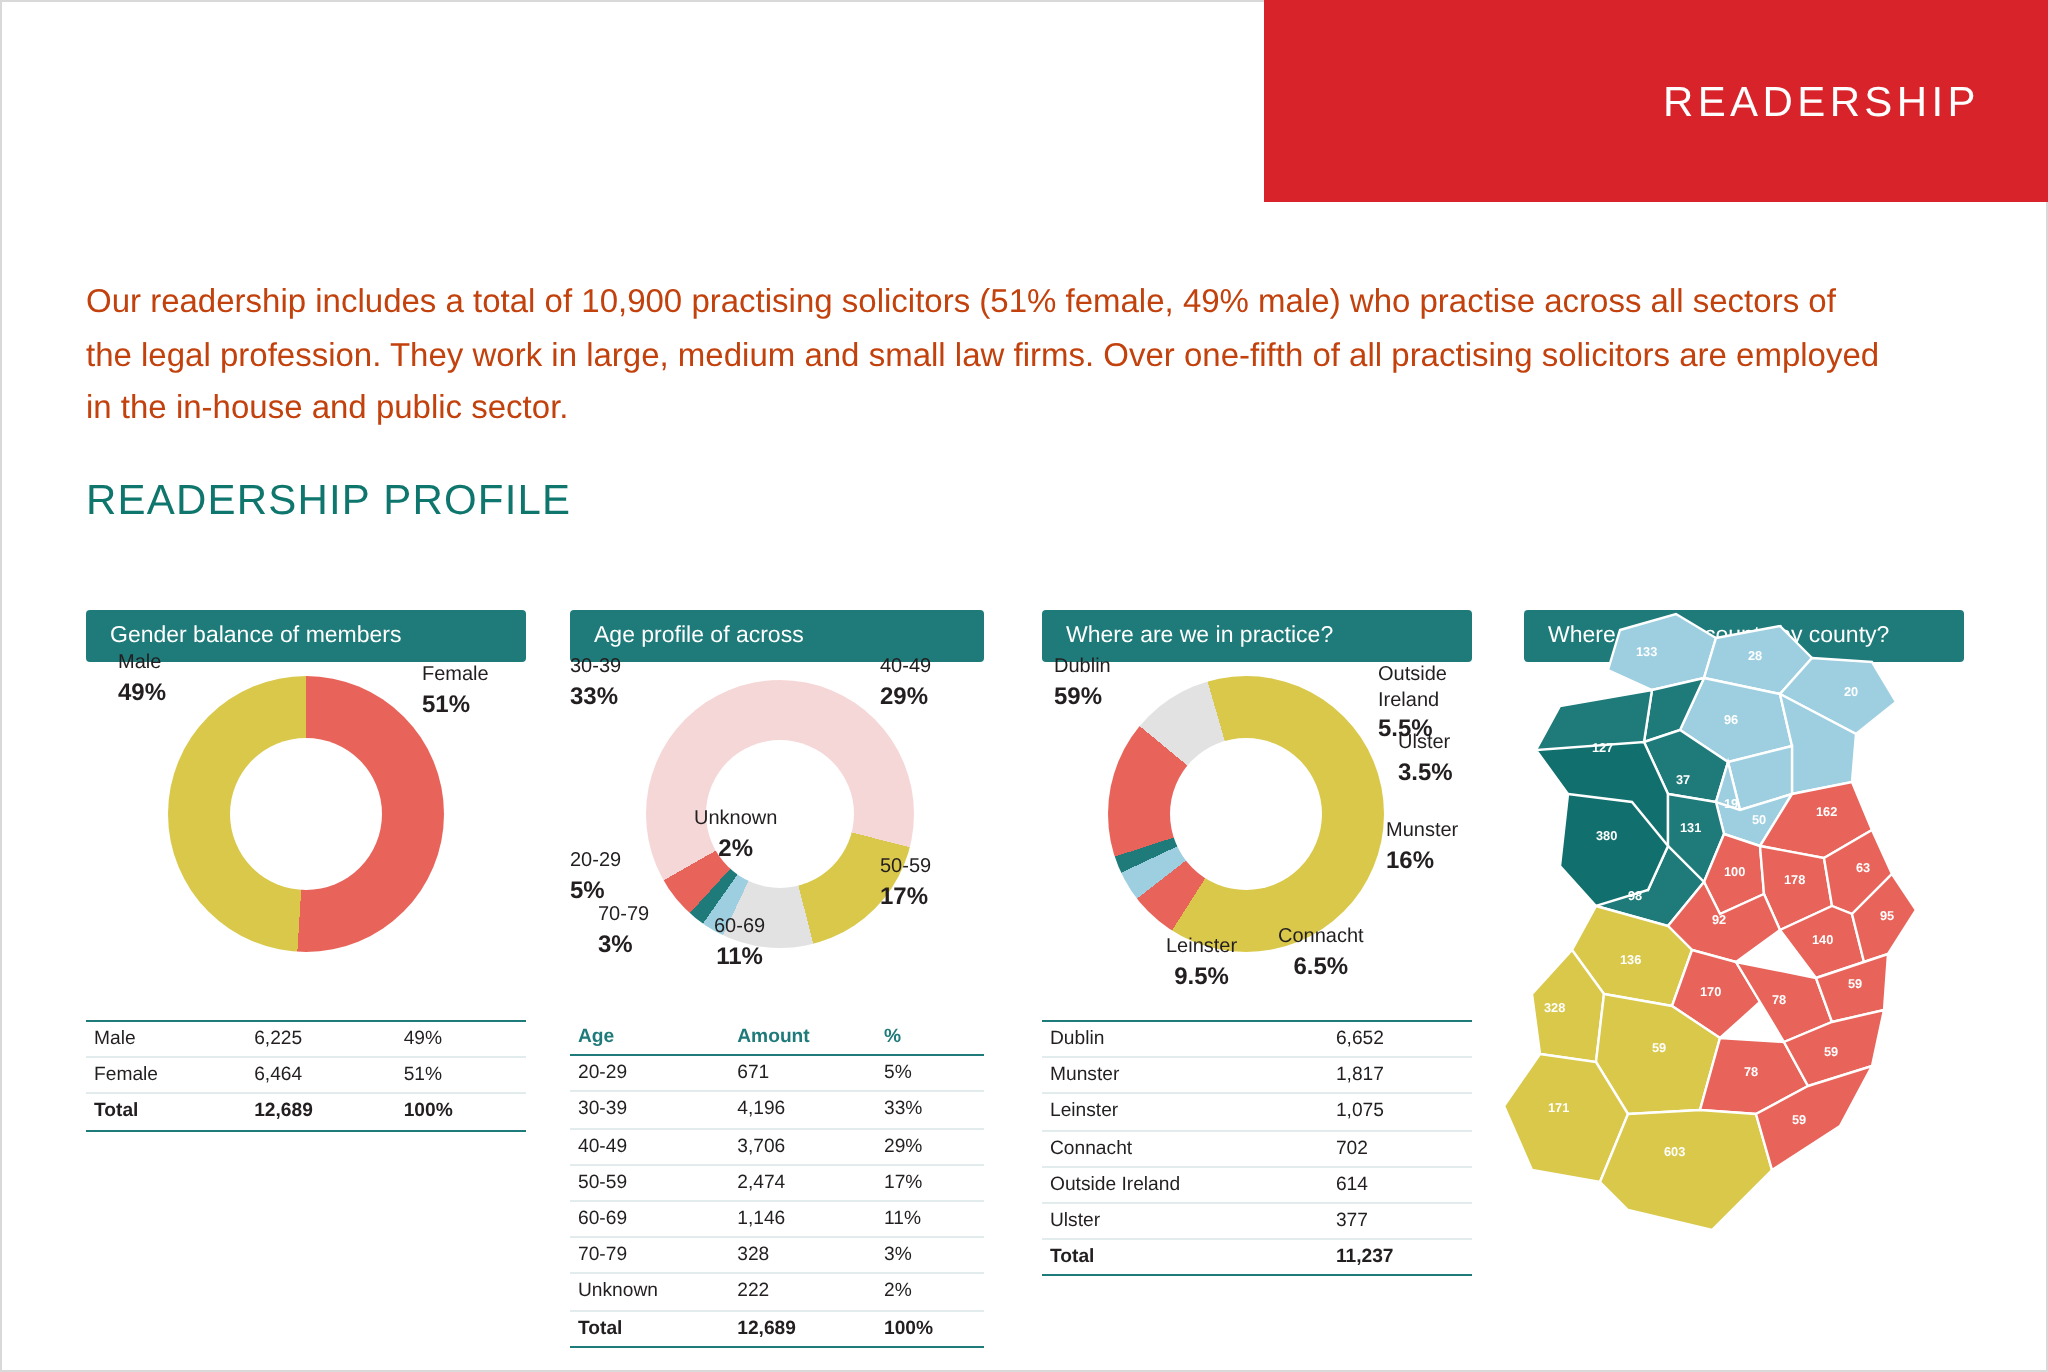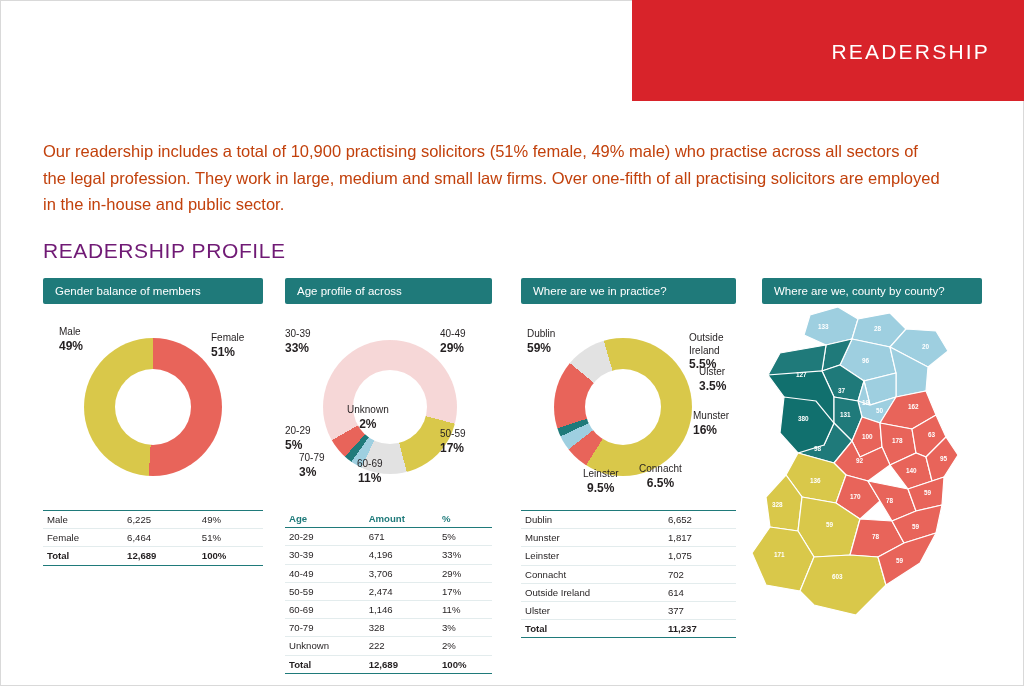--- a/index.html
+++ b/index.html
@@ -26,25 +26,25 @@
 
   
   .intro {
     position:absolute; left:43px; top:138px; width:900px;
     font-size:16.5px; line-height:1.62; color:#c2410c;
   }
 
   
   .section-title {
     position:absolute; left:43px; top:239px;
-    color:#701a75; font-size:21px; letter-spacing:.6px; font-weight:400;
-  }
-
-  
-  .panel { position:absolute; }
+    color:#0f766e; font-size:21px; letter-spacing:.6px; font-weight:400;
+  }
+
+  
+  .panel { position:absolute;margin-top:27px; }
   .panel-head {
     background:#1f7a7a;
     color:#ffffff;
     font-size:11.5px;
     padding:7px 0 7px 12px;
     border-radius:2px;
     position:relative;
   }
   .p1 { left:43px; top:278px; width:220px; }
   .p2 { left:285px; top:278px; width:207px; }

